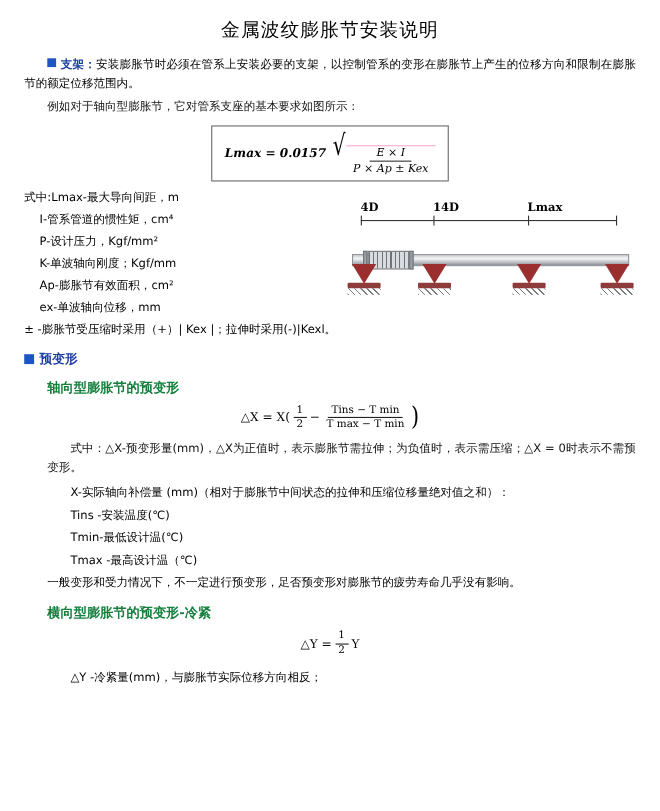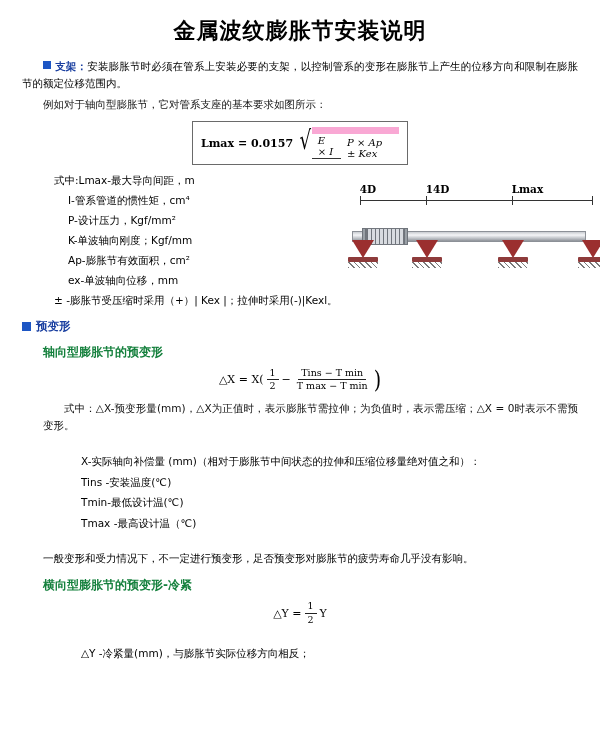--- a/index.html
+++ b/index.html
@@ -16,22 +16,22 @@
   }
   .page {
     position: relative;
     width: 600px;
     height: 737px;
     box-sizing: border-box;
     padding: 10px 22px 0 22px;
   }
   .doc-title {
     text-align: center;
-    font-size: 22px;
-    font-weight: bold;
+    font-size: 17px;
+    font-weight: normal;
     letter-spacing: 1px;
     margin: 6px 0 12px 0;
     font-family: "DejaVu Sans", "Liberation Sans", sans-serif;
   }
   .para {
     font-size: 10.5px;
     line-height: 1.62;
     text-align: justify;
     margin: 0 0 4px 0;
     color: #111;
@@ -93,55 +93,56 @@
     display: flex;
     align-items: center;
     justify-content: center;
     gap: 4px;
     font-family: "DejaVu Serif", "Liberation Serif", serif;
     font-size: 11px;
     background: #fff;
   }
   .formula-box .lhs {
     font-weight: bold;
+    font-style: italic;
     white-space: nowrap;
   }
   .sqrt {
     display: flex;
     align-items: stretch;
     font-style: italic;
   }
   .sqrt .radical {
     font-size: 26px;
     line-height: 26px;
     transform: scaleX(0.7);
     margin-right: -2px;
   }
   .sqrt .frac {
-    border-top: 7px solid #f9a8d4;
+    border-top: 1px solid #f9a8d4;
     padding-top: 1px;
     display: flex;
-    flex-direction: row;
+    flex-direction: column;
     align-items: center;
     font-size: 10px;
+    margin-top: 12px;
   }
   .sqrt .frac .num {
     border-bottom: 1px solid #333;
     padding: 0 6px 1px 6px;
   }
   .sqrt .frac .den {
     padding: 1px 6px 0 6px;
     font-style: italic;
   }
   .legend-wrap {
     display: flex;
     gap: 6px;
     align-items: flex-start;
     margin-top: 4px;
-    margin-left: 32px;
   }
   .legend {
     flex: 0 0 235px;
     font-size: 10.5px;
     line-height: 1.9;
   }
   .legend .li {
     white-space: nowrap;
   }
   .legend .li.first {
@@ -283,21 +284,21 @@
   .paren {
     font-size: 19px;
     line-height: 1;
     transform: scaleY(1.25);
     display: inline-block;
   }
   .sub-para {
     font-size: 10.5px;
     line-height: 1.95;
     padding-left: 42px;
-    margin: 17px;
+    margin: 0;
   }
   .sub-para .row {
     white-space: nowrap;
   }
   .note-para {
     font-size: 10.5px;
     line-height: 1.62;
     padding-left: 21px;
     margin: 2px 0 0 0;
   }

